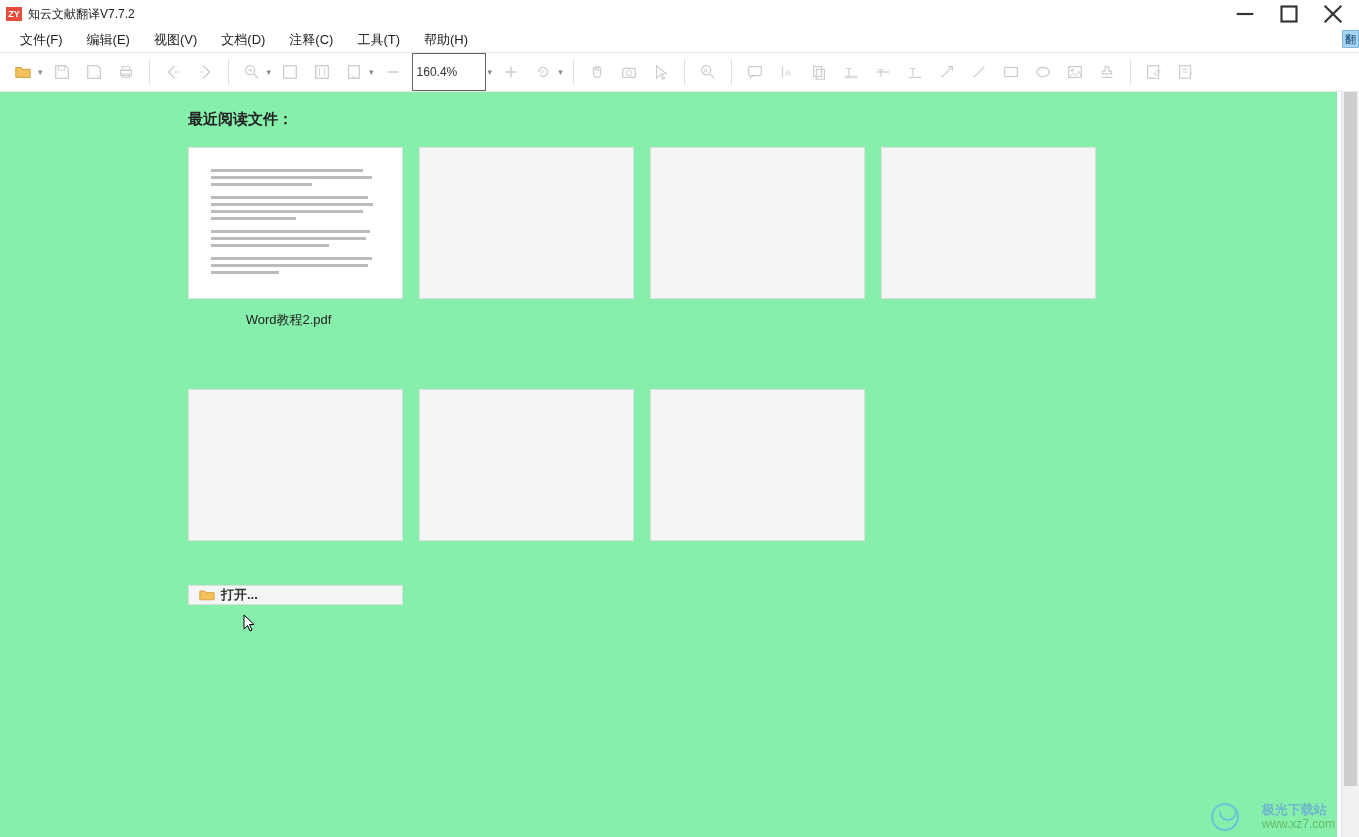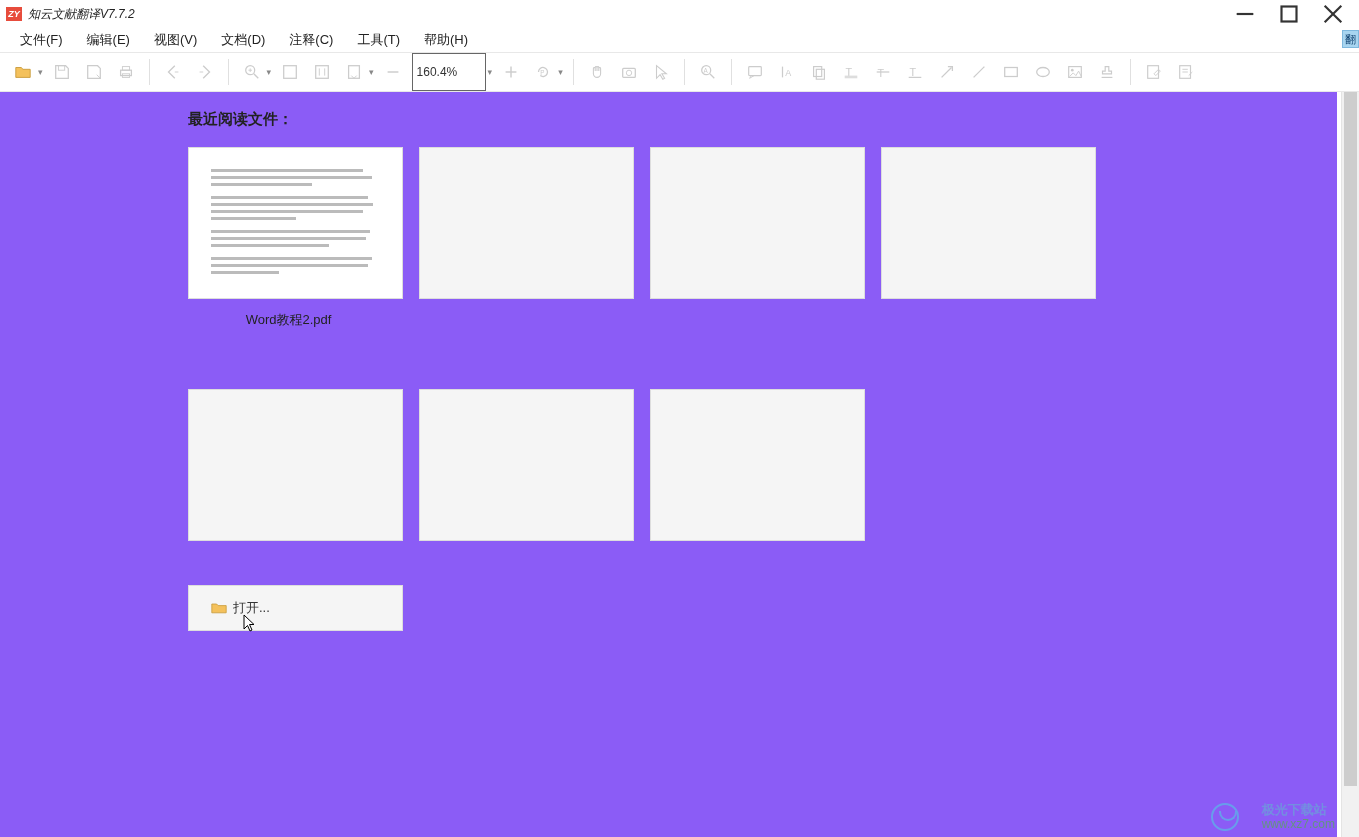--- a/index.html
+++ b/index.html
@@ -1,57 +1,57 @@
 <!DOCTYPE html>
 <html><head>
 <meta charset="utf-8">
 <style>
 * { margin: 0; padding: 0; box-sizing: border-box; font-family: "Microsoft YaHei", Arial, sans-serif; }
 body { width: 1359px; height: 837px; background: #fff; overflow: hidden; position: relative; }
 
 
-.title-bar { height: 28px; display: flex; align-items: center; padding: 0 2px; background: #fff; font-style: italic; }
+.title-bar { height: 28px; display: flex; align-items: center; padding: 0 2px; background: #fff; }
 .app-icon { width: 16px; height: 14px; background: #e74c3c; margin: 0 6px 0 4px; display: inline-flex; align-items: center; justify-content: center; color: #fff; font-size: 9px; font-weight: bold; }
 .title-text { font-size: 12px; color: #222; flex: 1; }
 .win-controls { display: flex; gap: 24px; padding-right: 14px; }
 .win-btn { width: 20px; height: 20px; display: flex; align-items: center; justify-content: center; font-size: 14px; color: #333; }
 
 
 .menu-bar { height: 24px; display: flex; align-items: center; padding: 0 8px; gap: 0; background: #fff; }
 .menu-item { font-size: 13px; color: #222; padding: 2px 12px; white-space: nowrap; }
 
 
 .toolbar { height: 40px; display: flex; align-items: center; padding: 0 10px; border-top: 1px solid #e8e8e8; border-bottom: 1px solid #e8e8e8; gap: 6px; }
 .tb-sep { width: 1px; height: 26px; background: #e0e0e0; margin: 0 4px; }
 .tb-btn { width: 26px; height: 26px; display: flex; align-items: center; justify-content: center; color: #888; }
 .tb-btn.dis { color: #ccc; }
 .tb-btn svg { width: 18px; height: 18px; }
 .zoom-box { width: 74px; height: 38px; border: 1px solid #666; display: flex; align-items: center; padding: 0 4px; font-size: 12px; color: #333; }
 .chev { font-size: 9px; color: #888; margin-left: -4px; }
 .corner-tab { position: absolute; top: 30px; right: 0; width: 17px; height: 18px; background: #a8d5f0; border: 1px solid #7fb8de; font-size: 11px; color: #0a3c6b; display: flex; align-items: center; justify-content: center; }
 
 
-.main { position: absolute; top: 92px; left: 0; right: 22px; bottom: 0; background: #8b5cf6; padding: 18px 0 0 188px; overflow: hidden; }
+.main { position: absolute; top: 92px; left: 0; right: 22px; bottom: 0; background: #86efac; padding: 18px 0 0 188px; overflow: hidden; }
 .version { position: absolute; top: 98px; right: 36px; font-size: 13px; color: #333; }
 .recent-title { font-size: 15px; font-weight: bold; color: #222; margin-bottom: 18px; }
 .grid { display: flex; flex-wrap: wrap; gap: 0 30px; width: 1000px; }
 .card { width: 201px; margin-bottom: 60px; }
 .thumb { width: 215px; height: 152px; border: 1px solid #ddd; background: #f5f5f5; display: flex; align-items: center; justify-content: center; overflow: hidden; }
 .thumb.doc { background: #fff; padding: 20px 22px; flex-direction: column; align-items: flex-start; }
 .doc-line { height: 3px; background: #bbb; margin-bottom: 4px; }
 .thumb.form { background: #fff; padding: 12px; flex-direction: column; }
 .form-head { font-size: 6px; color: #555; margin-bottom: 4px; align-self: center; }
 .form-btns { align-self: flex-start; display: flex; gap: 3px; margin-bottom: 4px; }
 .fbtn { width: 22px; height: 10px; border-radius: 2px; }
 .form-body { flex: 1; width: 100%; background: #f8f5e8; border: 1px solid #d8d0b0; }
 .card-label { text-align: center; font-size: 13px; color: #222; margin-top: 12px; }
 .row2 .thumb { height: 152px; }
 
 
-.open-btn { width: 215px; height: 46px; border: 1px solid #ddd; background: #f5f5f5; display: flex; align-items: center; padding: 0 22px; font-size: 13px; color: #333; margin-top: -28px; }
+.open-btn { width: 215px; height: 20px; border: 1px solid #ddd; background: #f5f5f5; display: flex; align-items: center; padding: 0 10px; font-size: 13px; color: #333; margin-top: -28px; font-weight: bold; }
 .open-btn svg { width: 16px; height: 14px; margin-right: 6px; }
 
 .cursor-ptr { position: absolute; left: 242px; top: 614px; font-size: 16px; color: #000; pointer-events: none; }
 
 
 .vscroll { position: absolute; top: 92px; right: 0; width: 18px; bottom: 0; background: #f1f1f1; border-left: 1px solid #e4e4e4; }
 .vthumb { position: absolute; top: 0; left: 2px; right: 2px; height: 694px; background: #cdcdcd; }
 
 
 .watermark { position: absolute; right: 24px; bottom: 6px; display: flex; align-items: flex-start; gap: 23px; opacity: 0.72; }

